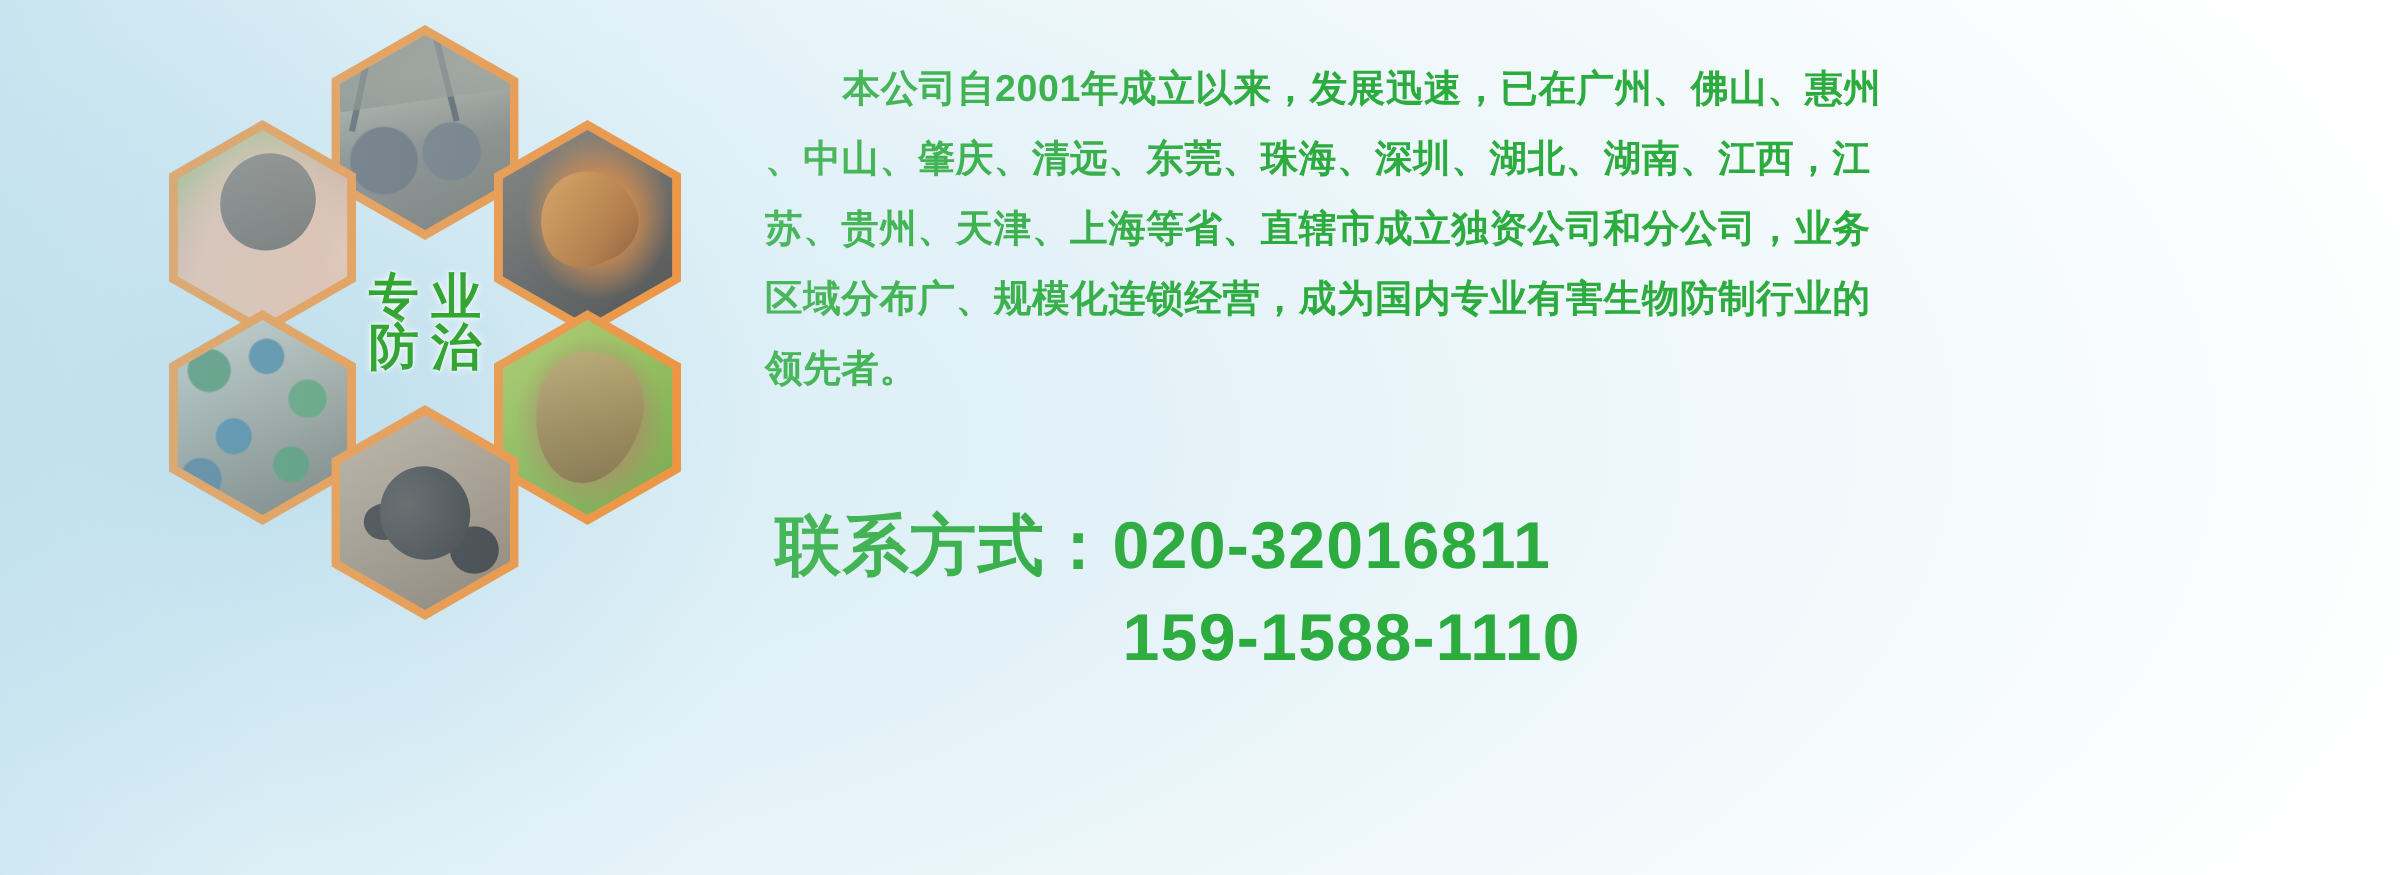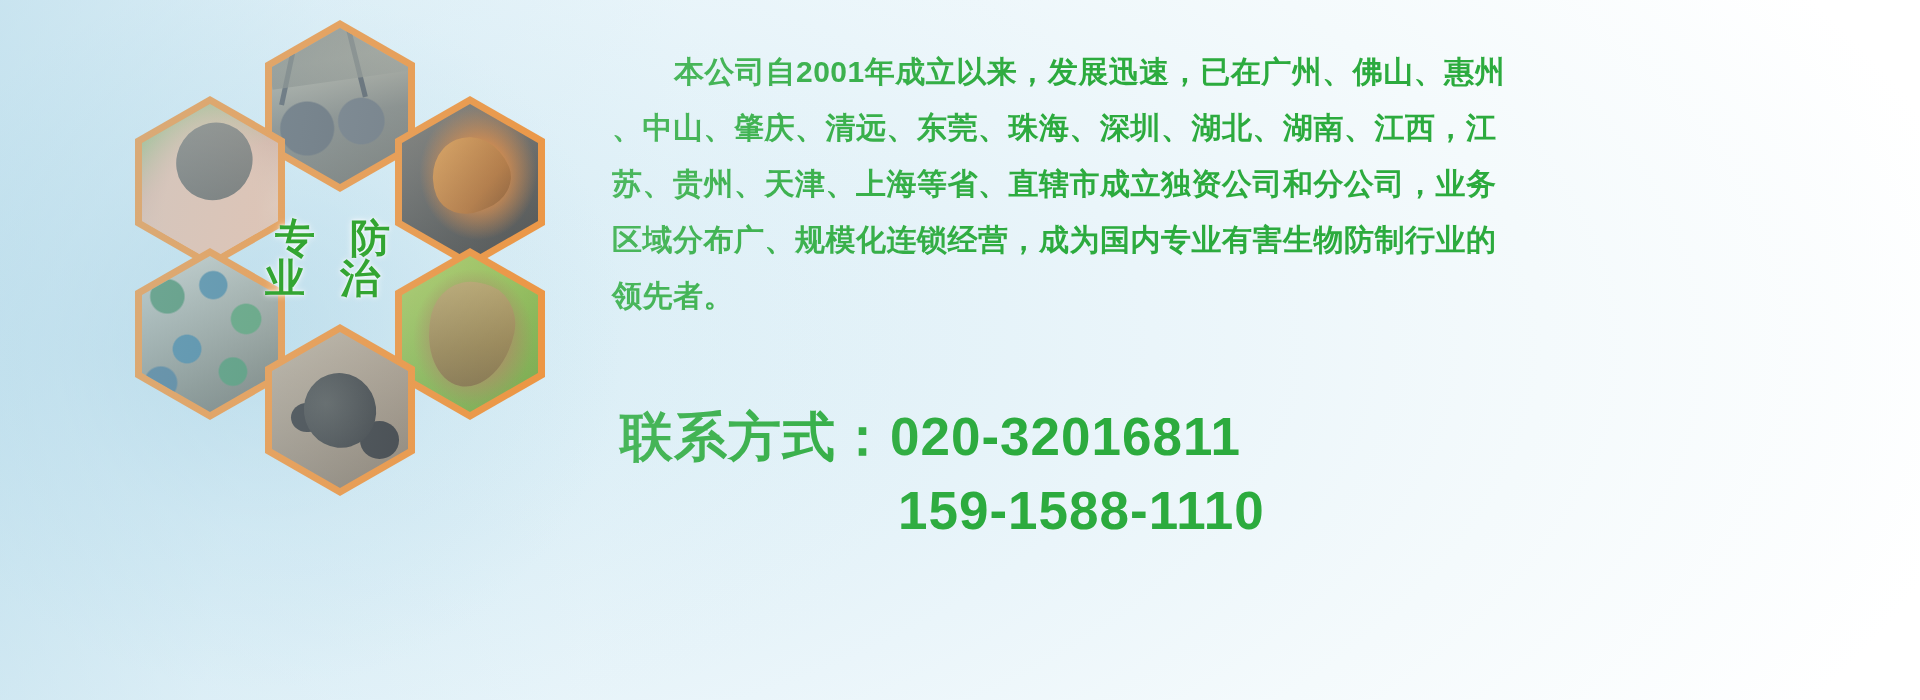--- a/index.html
+++ b/index.html
@@ -43,21 +43,21 @@
   
   .h-rats     {left:175px; top:10px;}
   .h-roach    {left:305px; top:86px;}
   .h-mosquito {left:45px;  top:86px;}
   .h-flies    {left:45px;  top:238px;}
   .h-bug      {left:305px; top:238px;}
   .h-ant      {left:175px; top:314px;}
 
   .hex-center{
     position:absolute;left:175px;top:162px;width:150px;height:172px;
-    display:flex;flex-direction:row;align-items:center;justify-content:center;
+    display:flex;flex-direction:column;align-items:center;justify-content:center;
     z-index:4;
   }
   .hex-center span{
     color:#33a532;font-size:40px;font-weight:700;letter-spacing:10px;
     text-indent:10px;line-height:1;
     text-shadow:0 0 3px rgba(255,255,255,.95),0 0 7px rgba(255,255,255,.8);
   }
 
   
   .art-rats{background:

